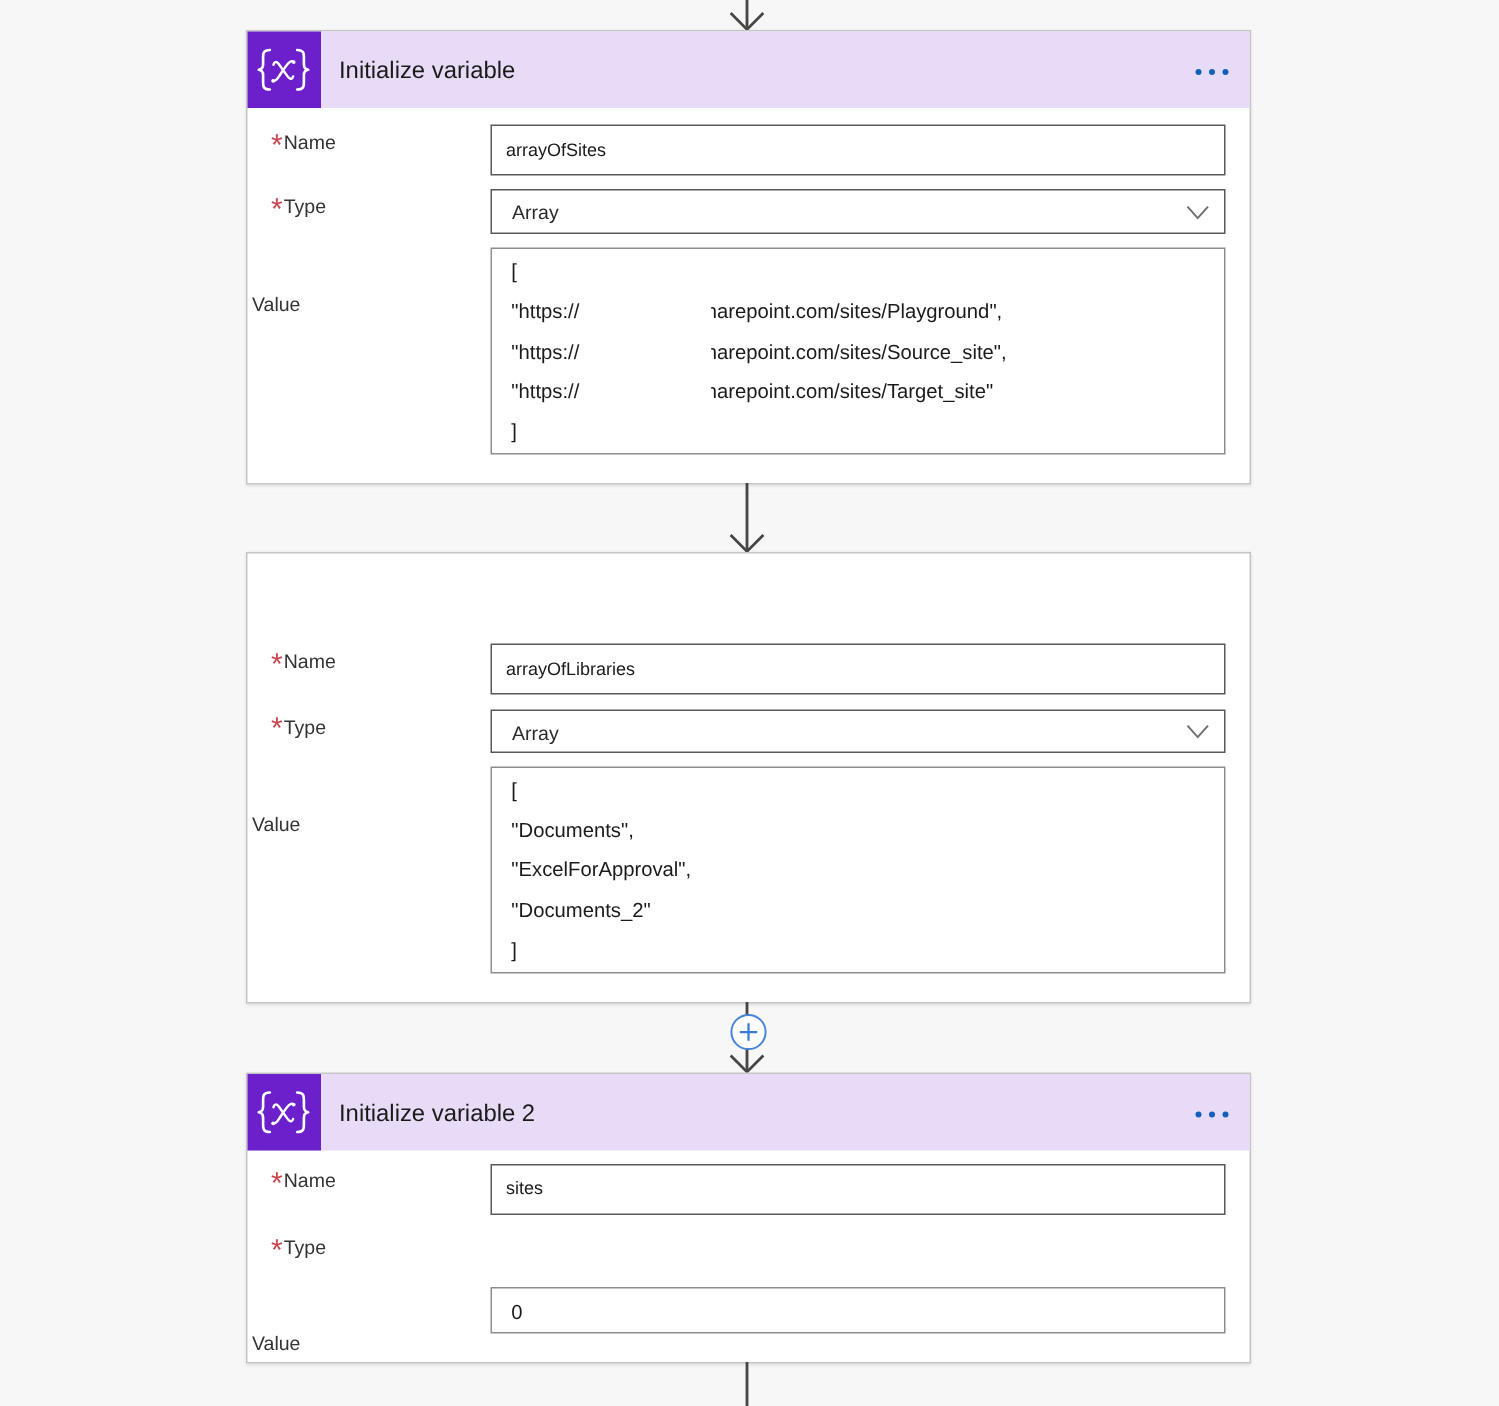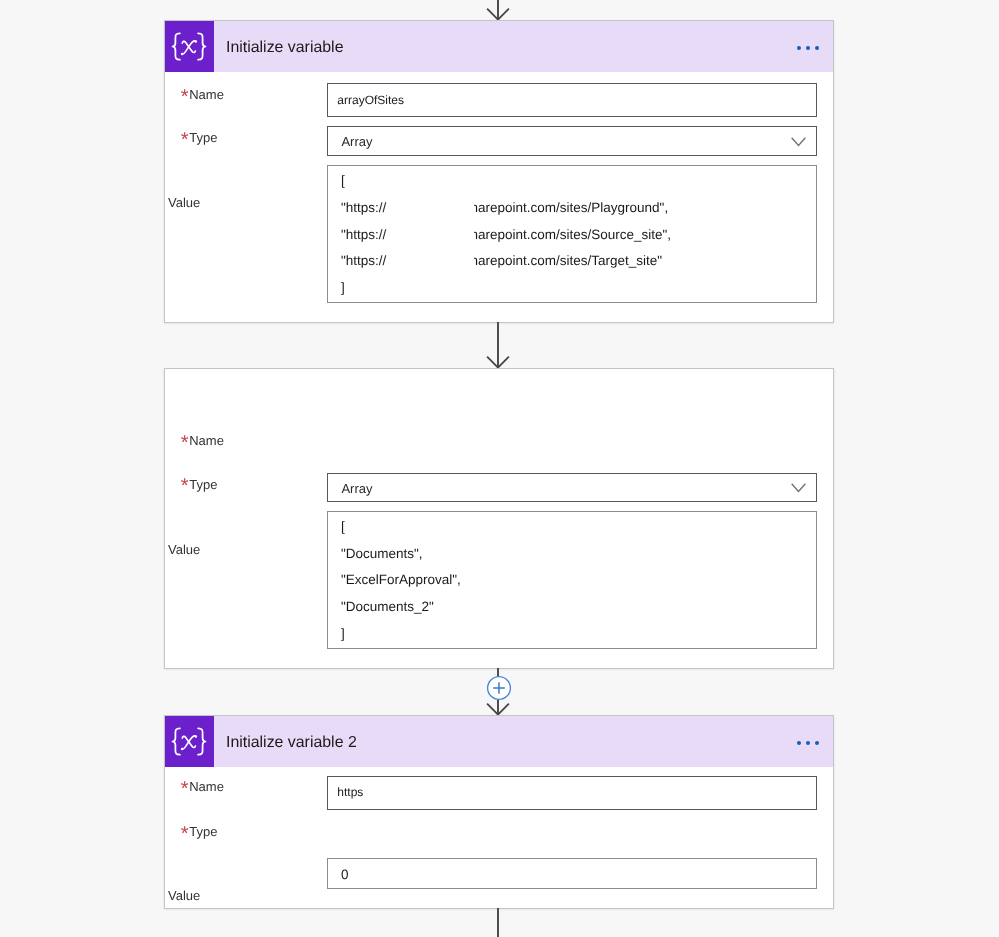--- a/index.html
+++ b/index.html
@@ -95,20 +95,23 @@
       <div class="ctrl ta" style="top:144px;height:138px">
         <div class="ln" style="top:8.00px">[</div>
         <div class="ln" style="top:34.77px"><span>"https://</span><span style="position:absolute;left:129.6px;top:0">harepoint.com/sites/Playground",</span><span class="redact"></span></div>
         <div class="ln" style="top:61.54px"><span>"https://</span><span style="position:absolute;left:129.6px;top:0">harepoint.com/sites/Source_site",</span><span class="redact"></span></div>
         <div class="ln" style="top:88.31px"><span>"https://</span><span style="position:absolute;left:129.6px;top:0">harepoint.com/sites/Target_site"</span><span class="redact"></span></div>
         <div class="ln" style="top:115.08px">]</div>
       </div>
     </div>
     <div class="card" style="top:368px;height:301px">
       <div class="fieldlabel" style="top:65.10px"><span class="req">*</span><span>Name</span></div>
+      <div class="ctrl inp" style="top:59.80000000000001px;height:34.4px">
+        <span class="txt" style="top:10.10px">arrayOfLibraries</span>
+      </div>
       <div class="fieldlabel" style="top:108.60px"><span class="req">*</span><span>Type</span></div>
       <div class="ctrl sel" style="top:103.60000000000002px;height:29.6px">
         <span class="txt" style="top:8.10px">Array</span>
         <svg width="15" height="10" viewBox="0 0 15 10">
           <path d="M1.1 1.2 L7.5 8.4 L13.9 1.2" fill="none" stroke="#6e6e6e" stroke-width="1.3" stroke-linecap="square" stroke-linejoin="miter"></path>
         </svg>
       </div>
       <div class="fieldlabel noreq" style="top:147.90px"><span>Value</span></div>
       <div class="ctrl ta" style="top:142.2px;height:137.6px">
         <div class="ln" style="top:7.70px">[</div>
@@ -132,21 +135,21 @@
         </div>
         <div class="card-title">Initialize variable 2</div>
         <div class="ellipsis">
           <i></i>
           <i></i>
           <i></i>
         </div>
       </div>
       <div class="fieldlabel" style="top:64.40px"><span class="req">*</span><span>Name</span></div>
       <div class="ctrl inp" style="top:60px;height:34px">
-        <span class="txt" style="top:9.20px">https</span>
+        <span class="txt" style="top:9.20px">sites</span>
       </div>
       <div class="fieldlabel" style="top:109.20px"><span class="req">*</span><span>Type</span></div>
       <div class="fieldlabel noreq" style="top:147.10px"><span>Value</span></div>
       <div class="ctrl ta" style="top:142px;height:31px">
         <span class="ln" style="top:8.80px">0</span>
       </div>
     </div>
     <svg class="conn" style="left:477.8px;top:-6px" width="40" height="26">
       <line x1="20" y1="0" x2="20" y2="25.6" stroke="#484644" stroke-width="1.9"></line>
       <path d="M9.1 14.6 L20 25.6 L30.9 14.6" fill="none" stroke="#484644" stroke-width="1.85" stroke-linecap="butt"></path>

